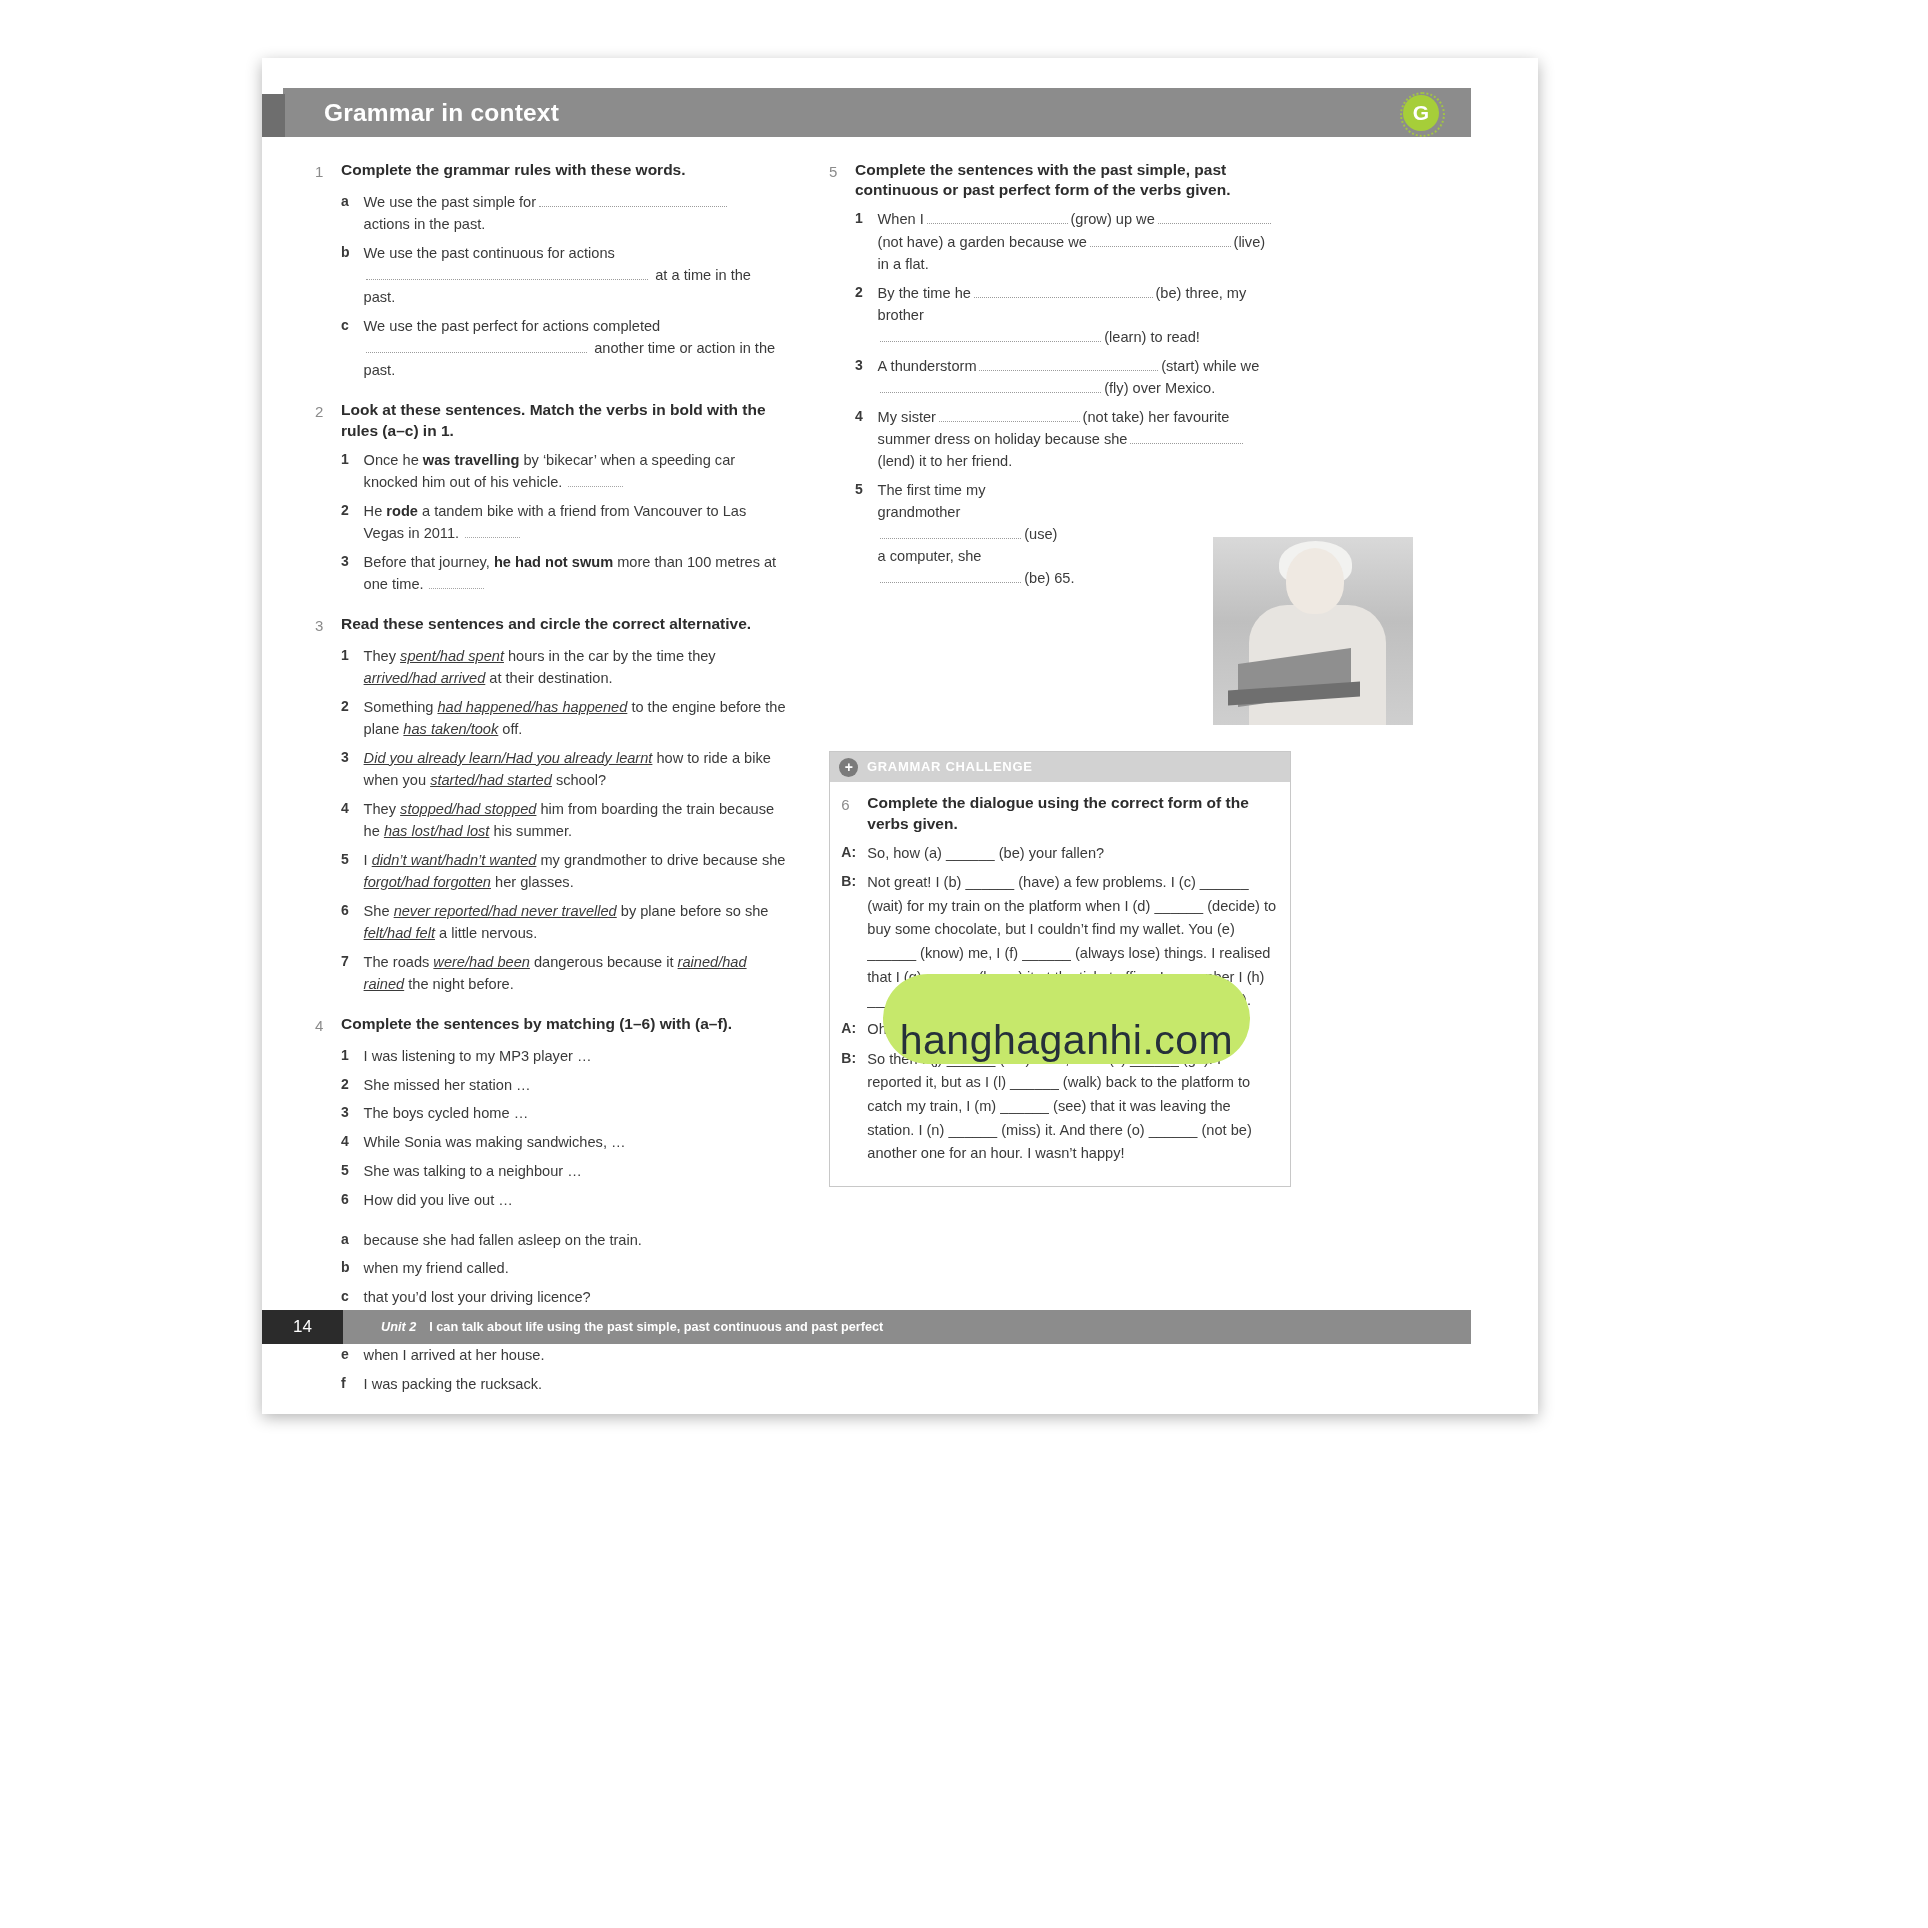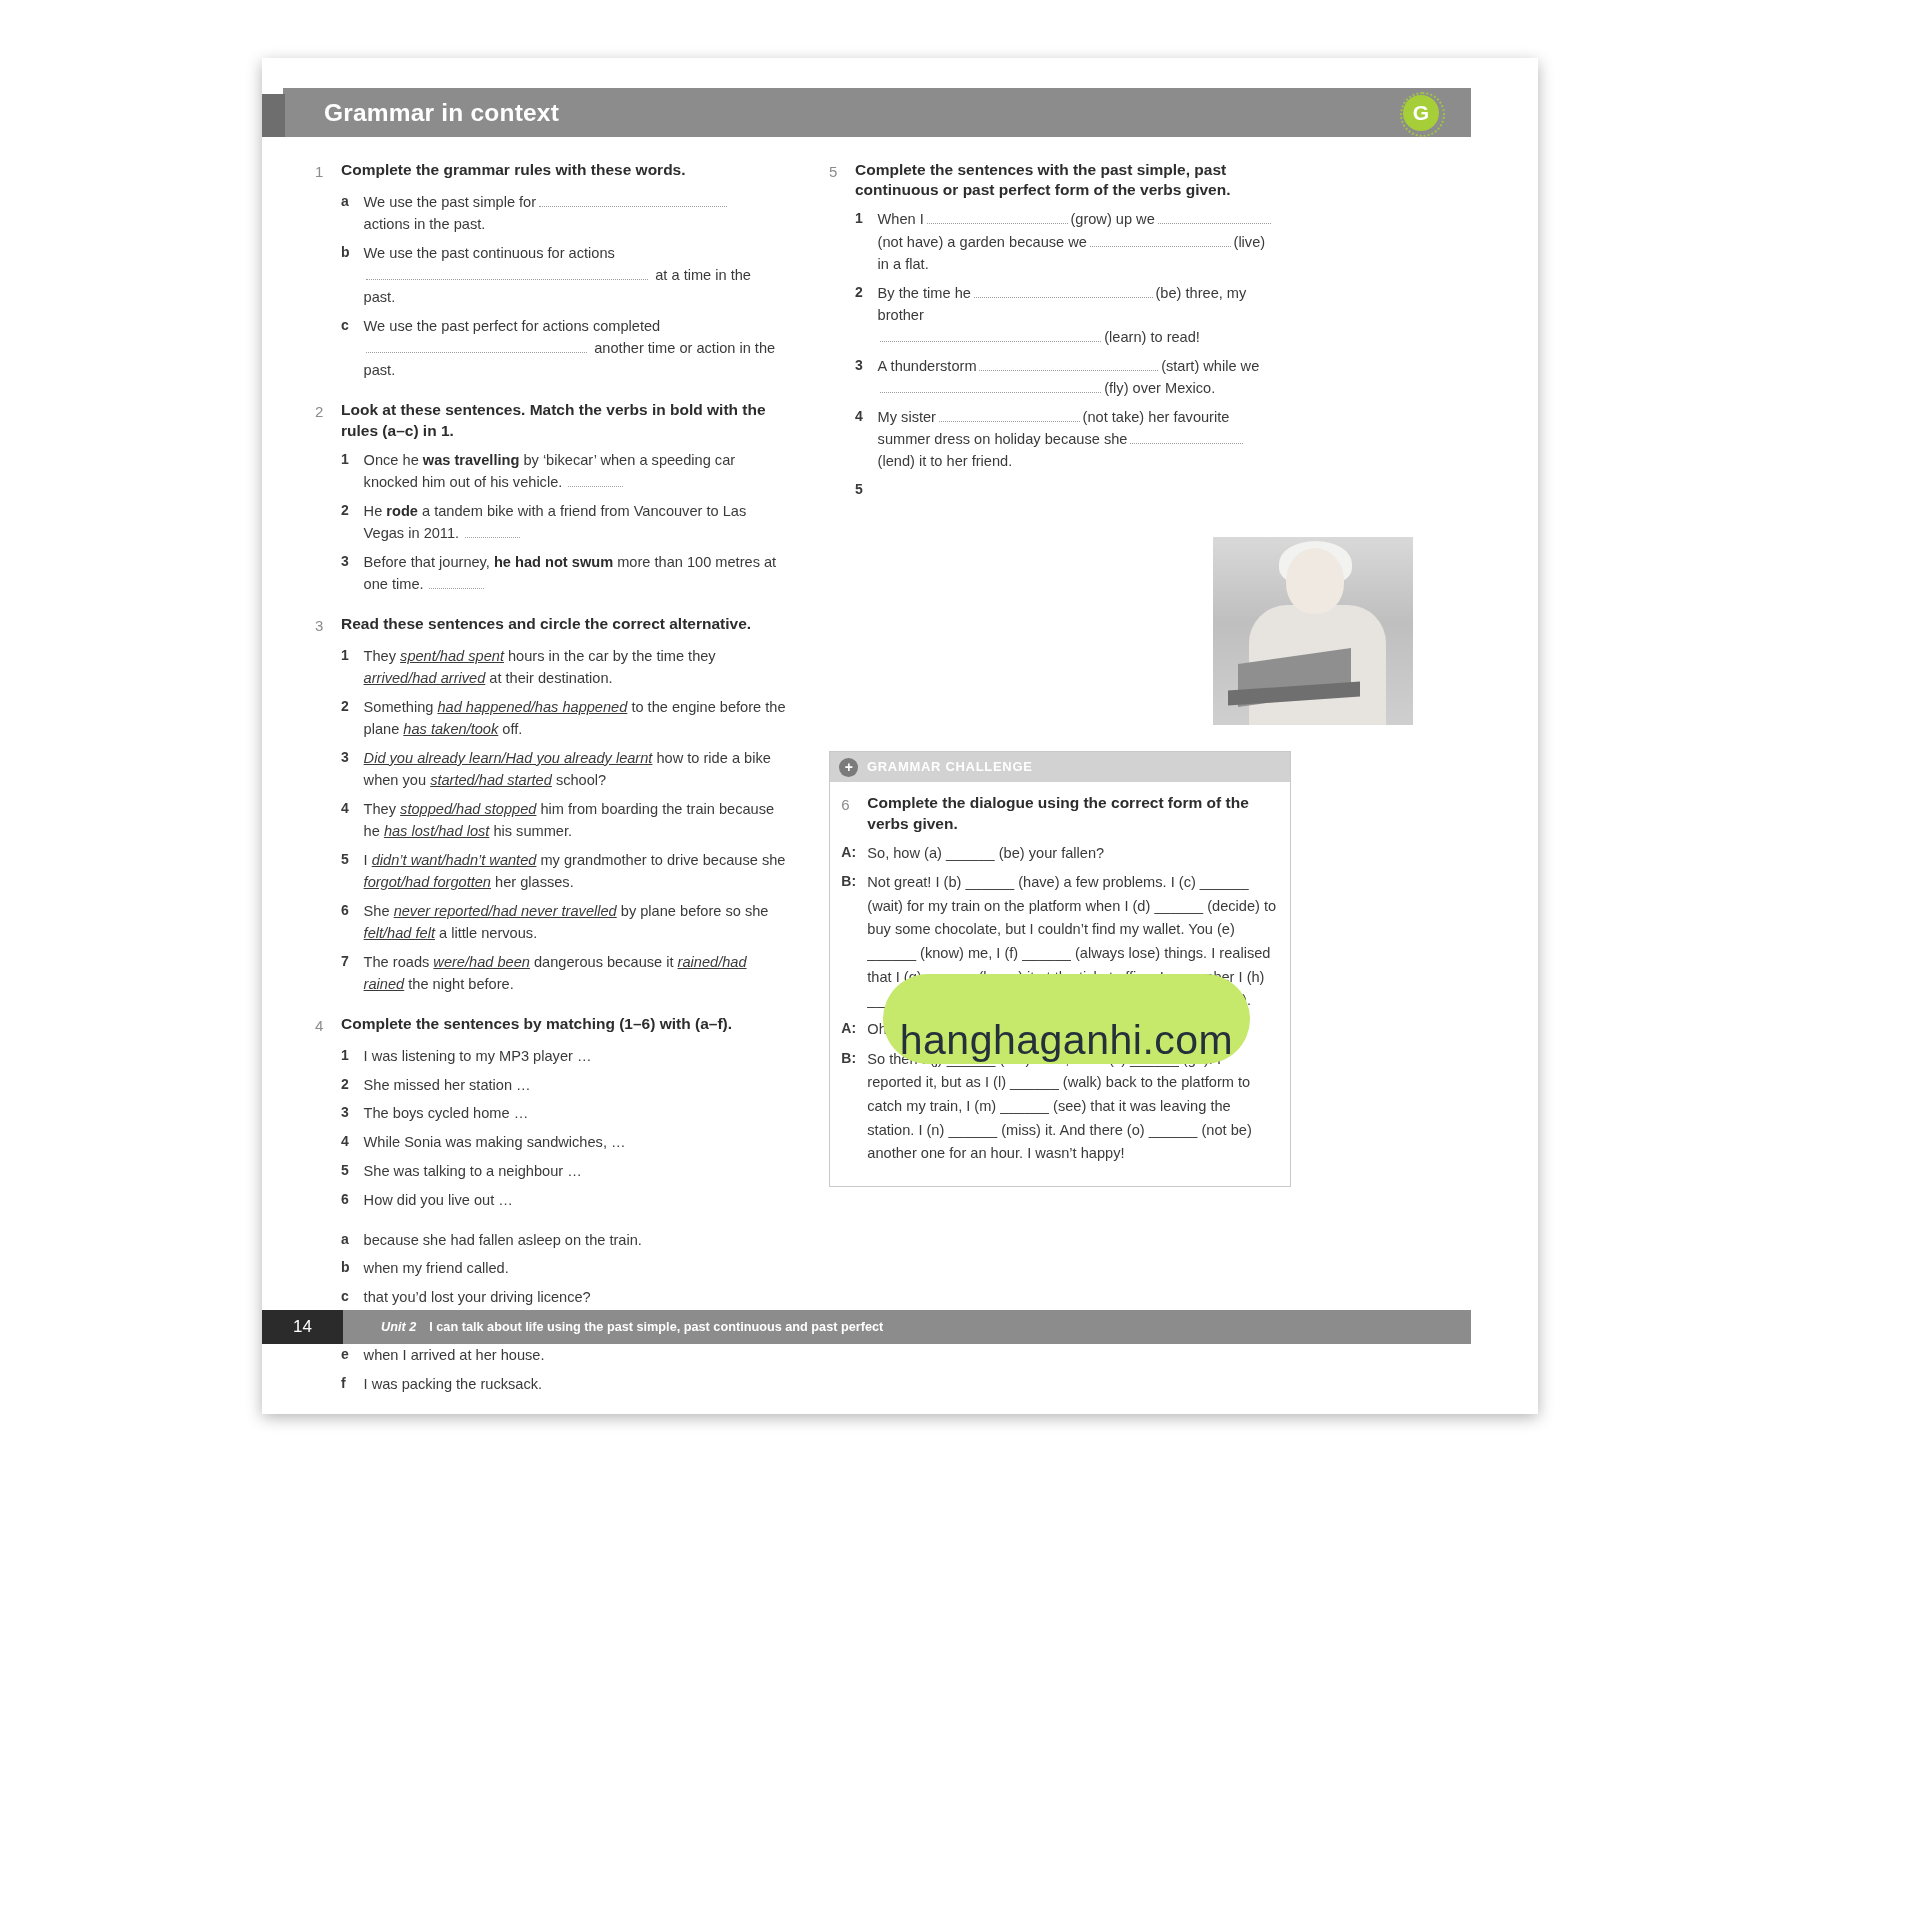--- a/index.html
+++ b/index.html
@@ -540,20 +540,27 @@
             <div class="item">
               <div class="item-key num">4</div>
               <div class="item-text">
                 <span>My sister</span><span class="blank w1"></span><span>(not take) her favourite</span><br>
                 <span>summer dress on holiday because she</span><span class="blank w4"></span><br>
                 <span>(lend) it to her friend.</span>
               </div>
             </div>
             <div class="item">
               <div class="item-key num">5</div>
+              <div class="item-text" style="max-width:218px">
+                <span>The first time my</span><br>
+                <span>grandmother</span><br>
+                <span class="blank w1"></span><span>(use)</span><br>
+                <span>a computer, she</span><br>
+                <span class="blank w1"></span><span>(be) 65.</span>
+              </div>
             </div>
           </div>
         </div>
 
         <div class="photo">
           <div class="body"></div>
           <div class="hair"></div>
           <div class="head"></div>
           <div class="laptop"></div>
           <div class="laptop2"></div>

